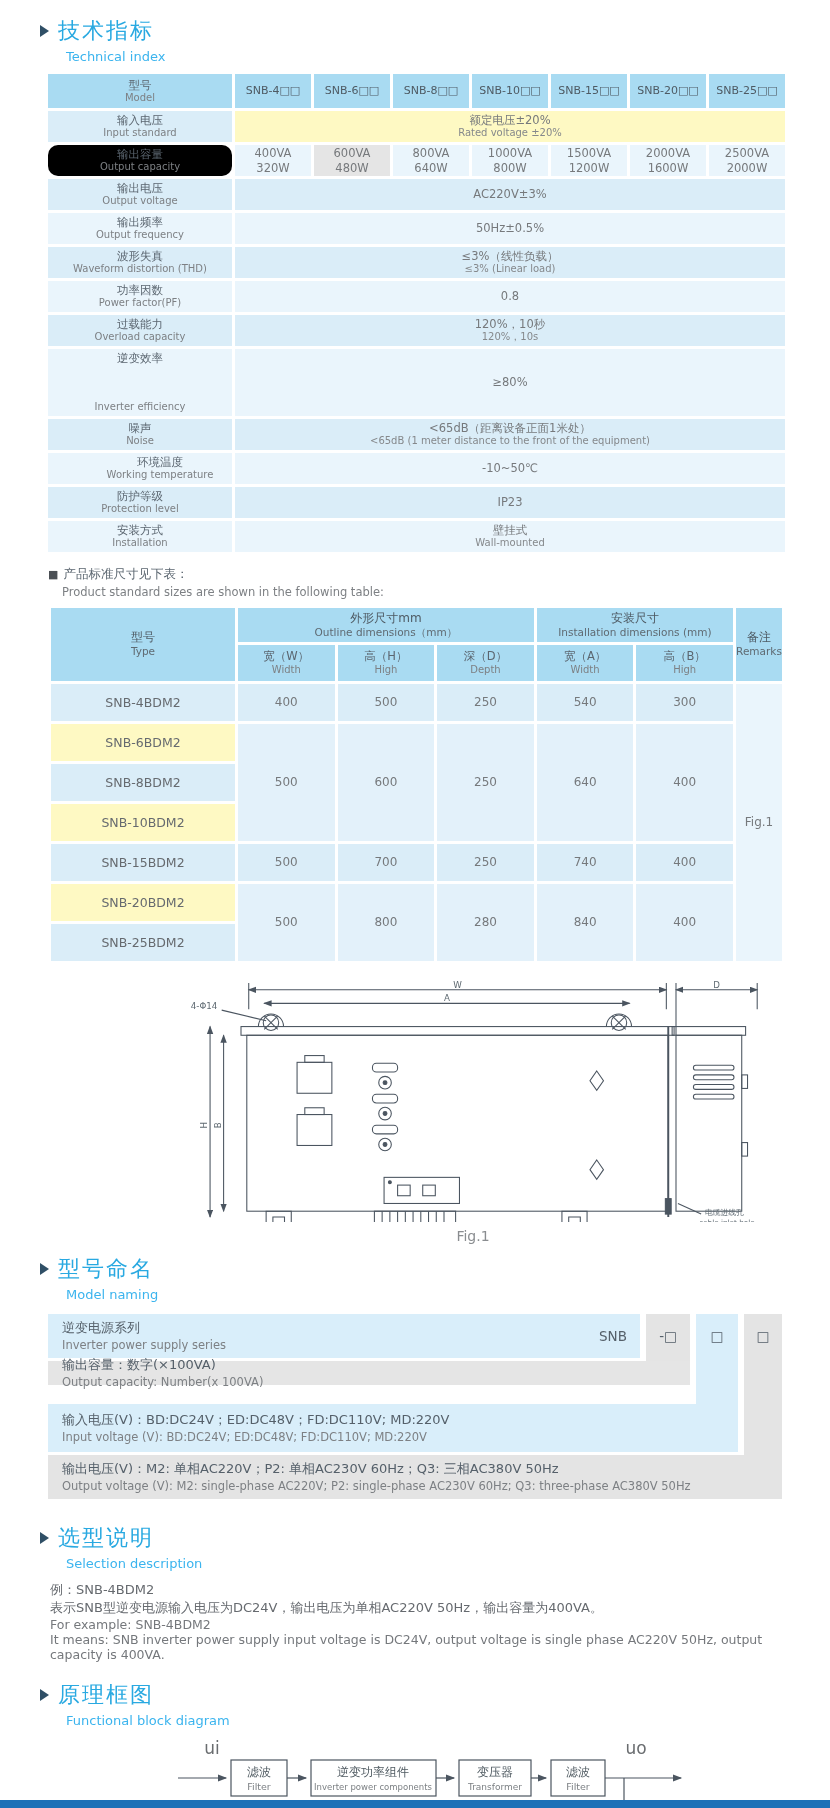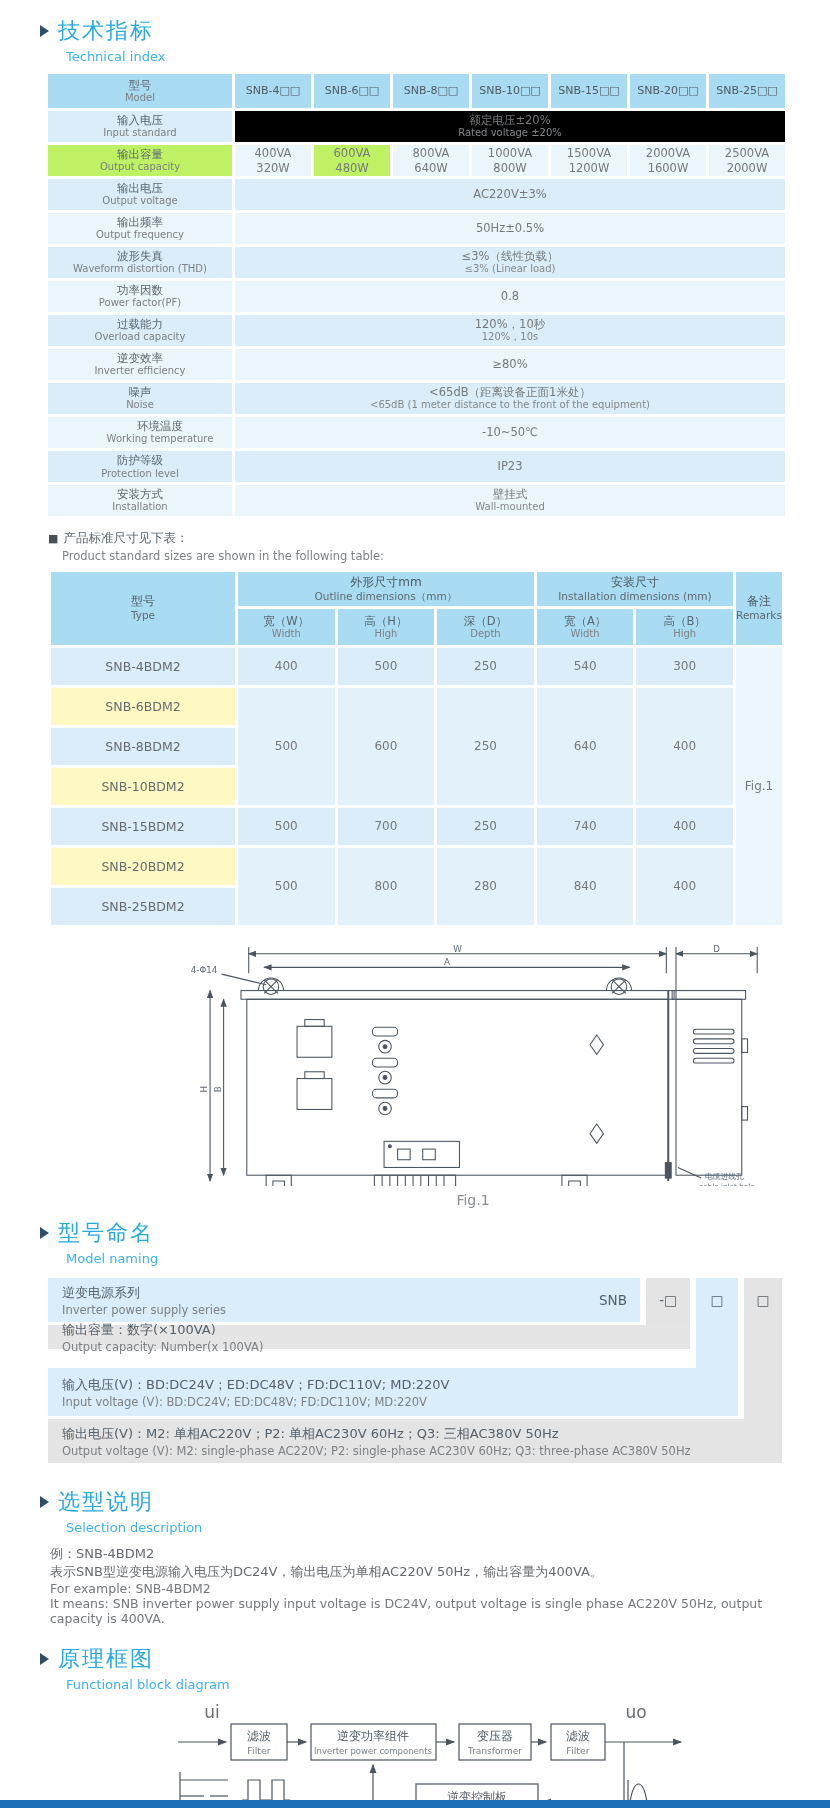--- a/index.html
+++ b/index.html
@@ -84,33 +84,33 @@
       <div class="cell hdr">SNB-6□□</div>
       <div class="cell hdr">SNB-8□□</div>
       <div class="cell hdr">SNB-10□□</div>
       <div class="cell hdr">SNB-15□□</div>
       <div class="cell hdr">SNB-20□□</div>
       <div class="cell hdr">SNB-25□□</div>
       <div class="cell row-lab" style="background: rgb(218, 237, 248);">
         <div class="zh">输入电压</div>
         <div class="en">Input standard</div>
       </div>
-      <div class="cell vspan" style="background: #000000;">
+      <div class="cell vspan" style="background: #fef9c3;">
         <div class="vline1">额定电压±20%</div>
         <div class="vline2">Rated voltage ±20%</div>
       </div>
-      <div class="cell row-lab" style="background: #bef264;">
+      <div class="cell row-lab" style="background: #000000; border-radius: 10px;">
         <div class="zh">输出容量</div>
         <div class="en">Output capacity</div>
       </div>
       <div class="cell" style="background: rgb(234, 245, 252);">
         <div class="vline1">400VA</div>
         <div class="vline1">320W</div>
       </div>
-      <div class="cell" style="background: #bef264; text-align: right;">
+      <div class="cell" style="background: #e5e5e5; text-align: right;">
         <div class="vline1">600VA</div>
         <div class="vline1">480W</div>
       </div>
       <div class="cell" style="background: rgb(234, 245, 252);">
         <div class="vline1">800VA</div>
         <div class="vline1">640W</div>
       </div>
       <div class="cell" style="background: rgb(234, 245, 252);">
         <div class="vline1">1000VA</div>
         <div class="vline1">800W</div>
@@ -157,21 +157,21 @@
         <div class="vline1">0.8</div>
       </div>
       <div class="cell row-lab" style="background: rgb(218, 237, 248);">
         <div class="zh">过载能力</div>
         <div class="en">Overload capacity</div>
       </div>
       <div class="cell vspan" style="background: rgb(218, 237, 248);">
         <div class="vline1">120%，10秒</div>
         <div class="vline2">120%，10s</div>
       </div>
-      <div class="cell row-lab" style="background: rgb(234, 245, 252);">
+      <div class="cell row-lab" style="background: rgb(234, 245, 252); gap: 36px;">
         <div class="zh">逆变效率</div>
         <div class="en">Inverter efficiency</div>
       </div>
       <div class="cell vspan" style="background: rgb(234, 245, 252);">
         <div class="vline1">≥80%</div>
       </div>
       <div class="cell row-lab" style="background: rgb(218, 237, 248);">
         <div class="zh">噪声</div>
         <div class="en">Noise</div>
       </div>

